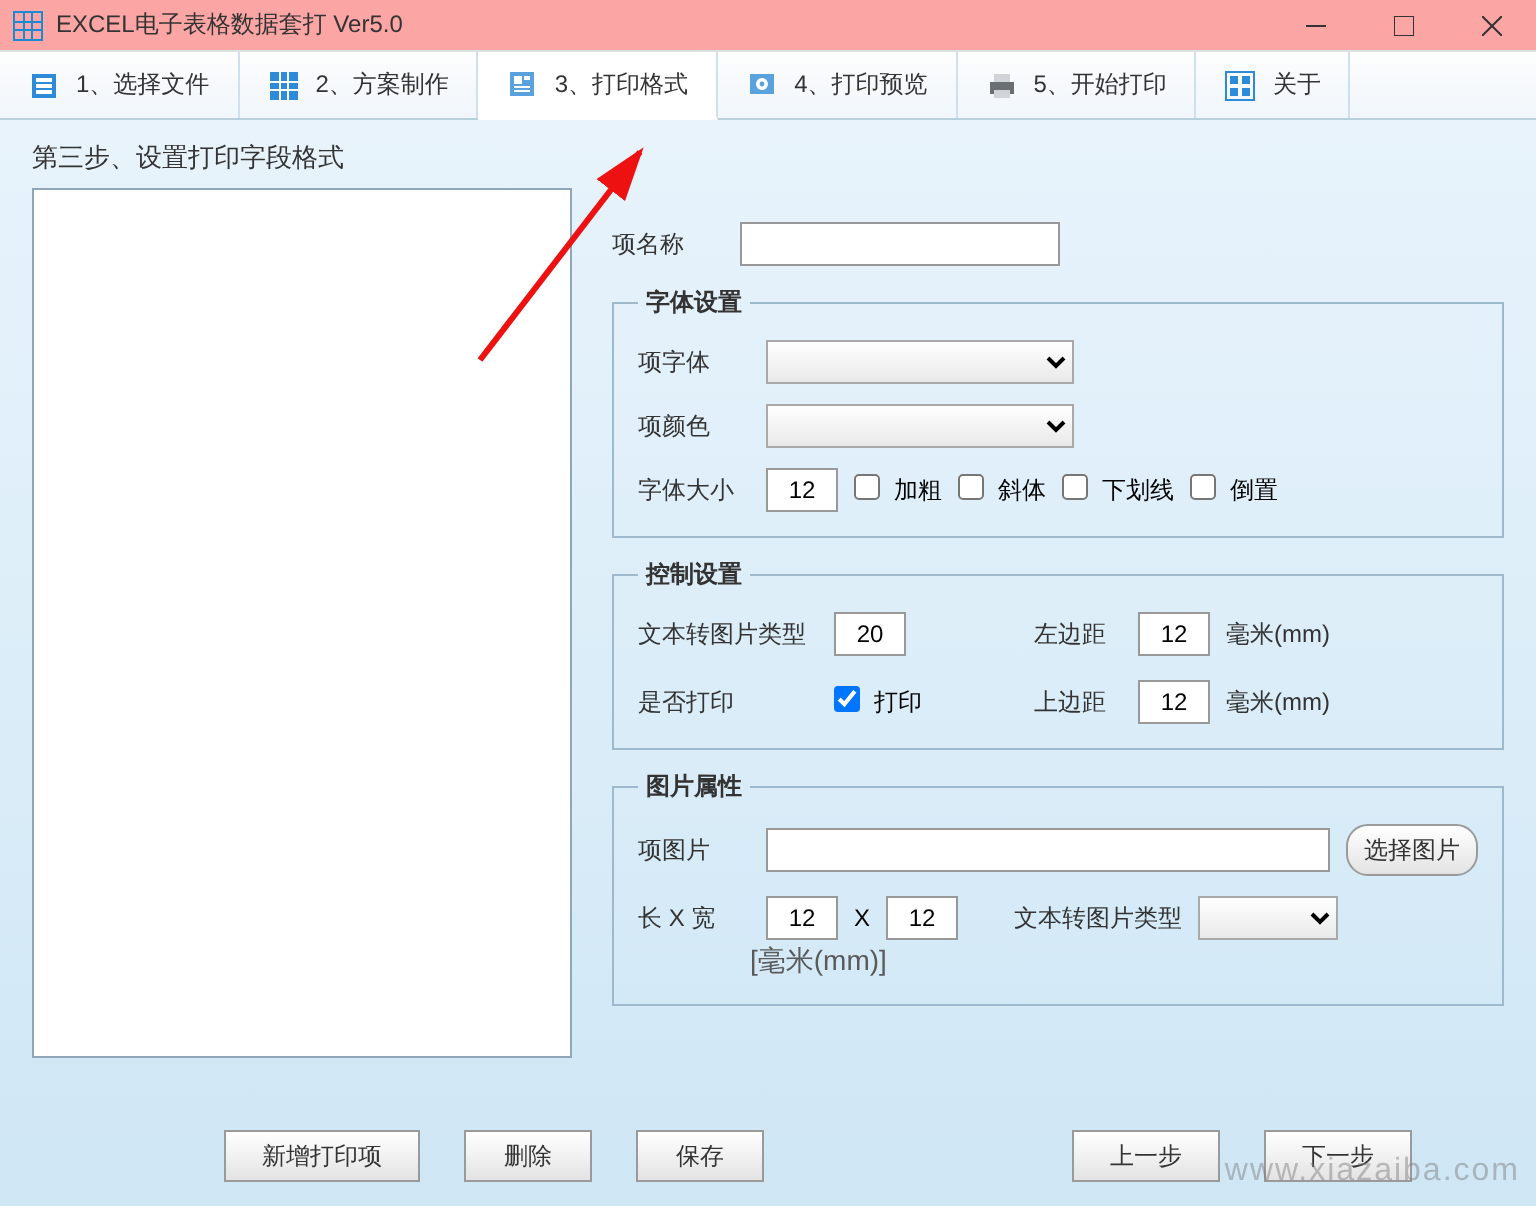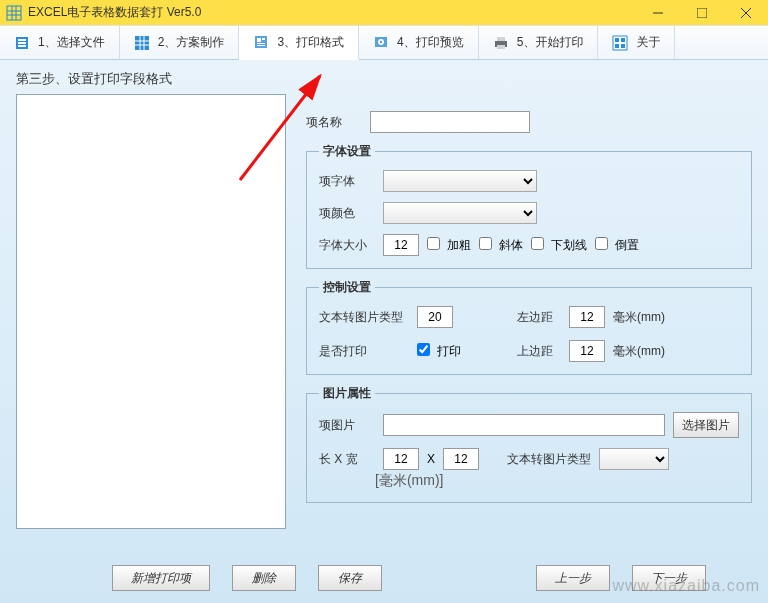--- a/index.html
+++ b/index.html
@@ -1,18 +1,18 @@
 <!DOCTYPE html>
 <html><head>
 <meta charset="utf-8">
 <style>
 * { box-sizing: border-box; margin: 0; padding: 0; font-family: "Microsoft YaHei", SimSun, sans-serif; font-size: 12px; }
 body { width: 768px; height: 603px; background: #fff; overflow: hidden; position: relative; }
 
-.titlebar { height: 26px; background: #fde047; display: flex; align-items: center; border-bottom: 1px solid #e0e0e0; }
+.titlebar { height: 26px; background: #fca5a5; display: flex; align-items: center; border-bottom: 1px solid #e0e0e0; }
 .titlebar .icon { width: 16px; height: 16px; margin: 0 6px; }
 .titlebar .title { flex: 0 0 auto; font-size: 12px; color: #333; }
 .titlebar .spacer { flex: 1; }
 .titlebar .winbtn { width: 44px; height: 26px; display: flex; align-items: center; justify-content: center; color: #333; }
 
 .toolbar { height: 34px; display: flex; background: linear-gradient(#fdfdfd,#f0f6fb); border-bottom: 1px solid #b8cfde; }
 .toolbar .tbtn { flex: 0 0 auto; padding: 0 14px; display: flex; align-items: center; gap: 8px; border-right: 1px solid #cfe0ec; color: #333; justify-content: flex-end; }
 .toolbar .tbtn.active { background: #fff; border-bottom: 2px solid #fff; margin-bottom: -1px; }
 .toolbar .tbtn .ticon { width: 16px; height: 16px; }
 
@@ -27,23 +27,23 @@
 .label { color: #333; }
 .input { height: 22px; background: #fff; border: 1px solid #999; padding: 0 4px; }
 
 fieldset { border: 1px solid #9fb9cc; padding: 10px 12px 12px; background: transparent; }
 legend { padding: 0 4px; color: #333; font-weight: bold; }
 
 select.input { width: 154px; height: 22px; background: linear-gradient(#fff,#e9e9e9); border: 1px solid #a9a9a9; }
 .chk { display: flex; align-items: flex-start; gap: 7px; }
 .chk input { width: 13px; height: 13px; }
 
-.bottom-buttons { position: absolute; left: 0; right: 0; bottom: 12px; display: flex; gap: 22px; padding-left: 112px; font-style: italic; }
+.bottom-buttons { position: absolute; left: 0; right: 0; bottom: 12px; display: flex; gap: 22px; padding-left: 112px; }
 .btn { height: 26px; padding: 0 18px; background: linear-gradient(#fff,#e3e3e3); border: 1px solid #9a9a9a; color: #333; display: flex; align-items: center; justify-content: center; min-width: 64px; }
-.btn.sm { min-width: 58px; padding: 0 8px; }
+.btn.sm { min-width: 58px; padding: 0 8px; border-radius: 11px; }
 
 .watermark { position: absolute; right: 8px; bottom: 8px; font-size: 16px; color: rgba(120,120,120,0.45); letter-spacing: 1px; font-family: Arial; pointer-events: none; }
 .arrow { position: absolute; left: 180px; top: 70px; pointer-events: none; }
 
 .unit { color: #333; }
 </style>
 </head>
 <body>
 
 <div class="titlebar">

